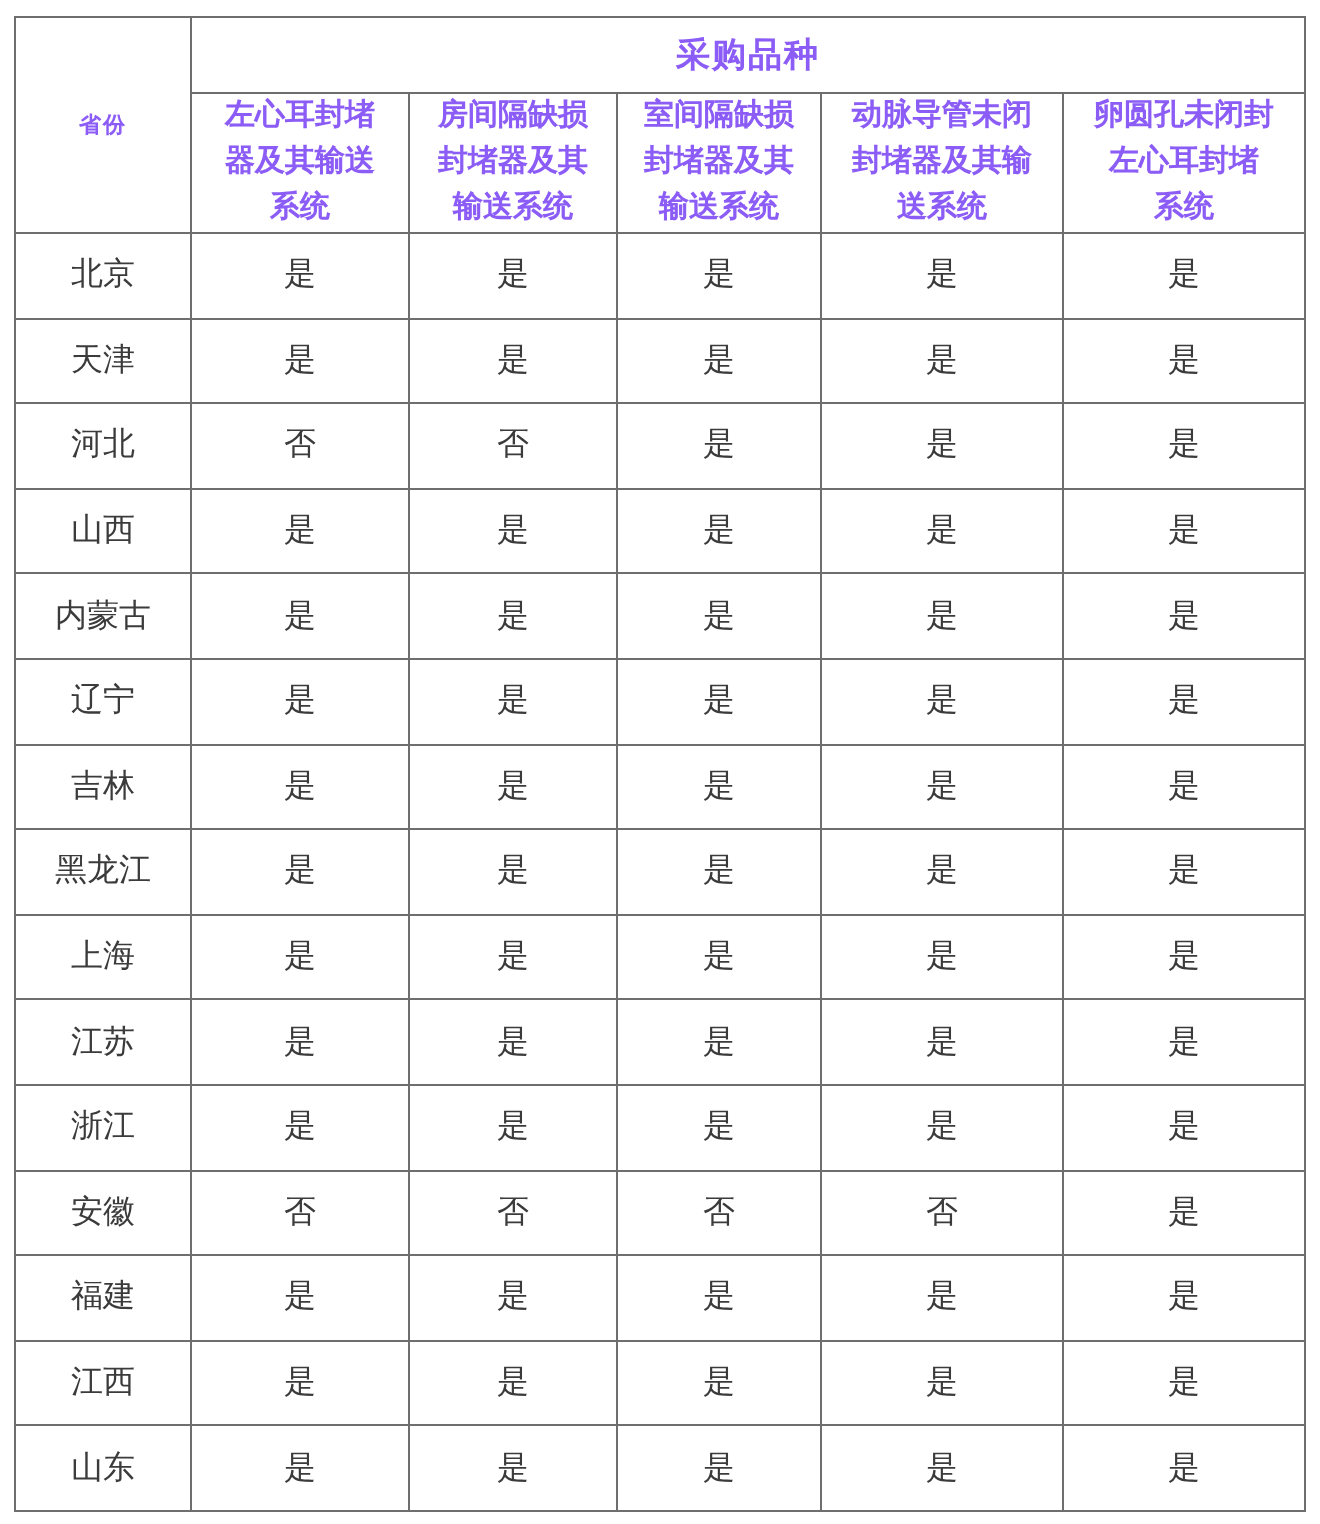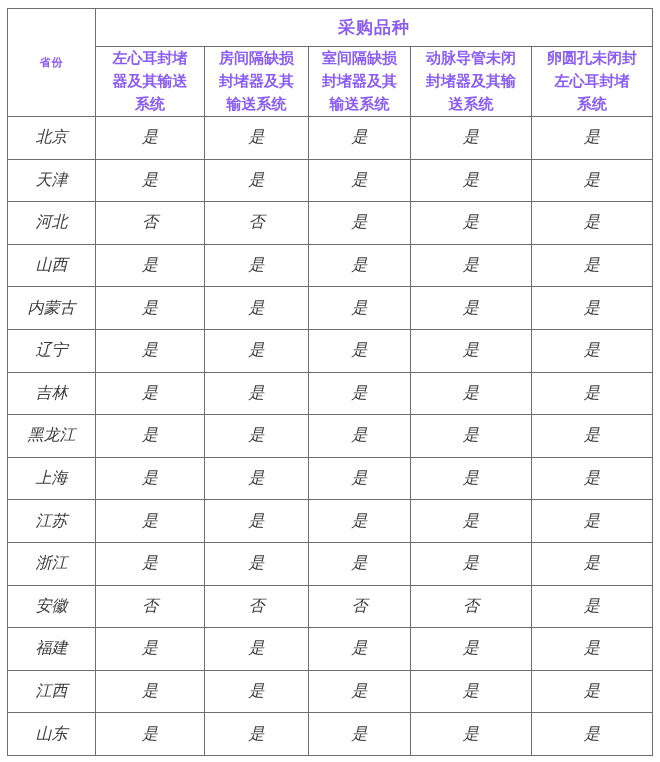--- a/index.html
+++ b/index.html
@@ -52,21 +52,20 @@
     letter-spacing: 1px;
   }
   th.product {
     font-size: 15px;
     line-height: 23px;
     white-space: pre-line;
     font-weight: bold;
   }
   tbody tr {
     height: 42.6px;
-    font-style: italic;
   }
   td.province {
     font-size: 16px;
   }
   td.value {
     font-size: 16px;
   }
 </style>
 </head>
 <body>

